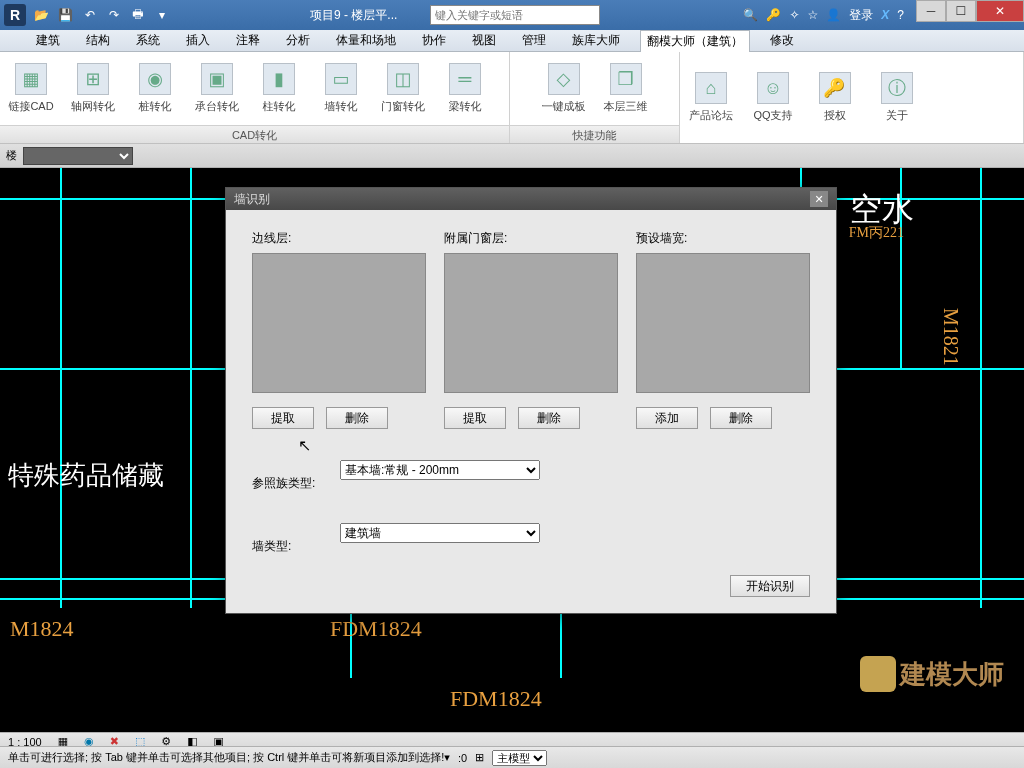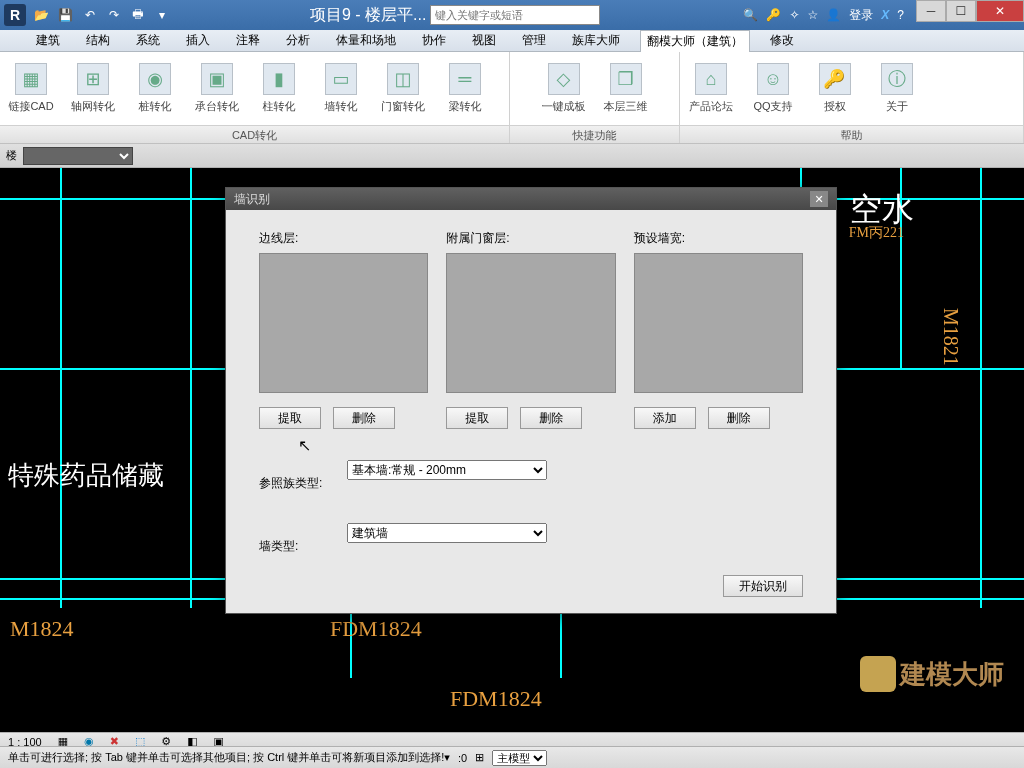--- a/index.html
+++ b/index.html
@@ -3,21 +3,21 @@
 <meta charset="utf-8">
 <style>
 * { box-sizing: border-box; margin: 0; padding: 0; font-family: "Microsoft YaHei", SimSun, sans-serif; }
 body { width: 1024px; height: 768px; overflow: hidden; background: #e8e8e8; position: relative; }
 
 
 .titlebar { height: 30px; background: linear-gradient(#4a7db8, #3a6da8); display: flex; align-items: center; padding: 0 4px; position: relative; }
 .app-icon { width: 22px; height: 22px; background: #1e3a5f; border-radius: 3px; margin-right: 6px; display: flex; align-items: center; justify-content: center; color: #fff; font-weight: bold; font-size: 14px; }
 .qat { display: flex; gap: 4px; }
 .qat-btn { width: 20px; height: 20px; display: flex; align-items: center; justify-content: center; color: #fff; font-size: 12px; }
-.title-text { position: absolute; left: 310px; color: #fff; font-size: 16px; }
+.title-text { position: absolute; left: 310px; color: #fff; font-size: 12px; }
 .search-box { position: absolute; left: 430px; width: 170px; height: 20px; background: #fff; border: 1px solid #888; font-size: 11px; padding: 0 4px; color: #888; }
 .title-right { position: absolute; right: 120px; display: flex; gap: 8px; align-items: center; color: #fff; font-size: 12px; }
 .win-controls { position: absolute; right: 0; top: 0; display: flex; }
 .win-btn { width: 30px; height: 22px; display: flex; align-items: center; justify-content: center; color: #333; background: #d8d8d8; border: 1px solid #aaa; font-size: 12px; }
 .win-btn.close { background: #c94040; color: #fff; width: 48px; }
 
 
 .menubar { height: 22px; background: linear-gradient(#e8eef5, #d8e0ea); display: flex; align-items: center; padding: 0 30px; gap: 14px; font-size: 12px; border-bottom: 1px solid #b0b8c0; }
 .menu-item { padding: 2px 6px; cursor: pointer; }
 .menu-item.active { background: #fff; border: 1px solid #b0b8c0; border-bottom: none; }
@@ -37,21 +37,21 @@
 
 .canvas { position: absolute; top: 168px; left: 0; right: 0; bottom: 36px; background: #000; overflow: hidden; }
 .cad-line { position: absolute; background: #0ff; }
 .cad-text { position: absolute; color: #fff; font-family: SimSun; }
 .cad-text.orange { color: #e8a040; }
 
 
 .dialog { position: absolute; left: 225px; top: 187px; width: 612px; background: #e8e8e8; border: 1px solid #555; box-shadow: 0 4px 16px rgba(0,0,0,.5); }
 .dlg-title { height: 22px; background: linear-gradient(#606060, #484848); color: #ddd; font-size: 12px; padding: 0 8px; display: flex; align-items: center; justify-content: space-between; }
 .dlg-close { width: 18px; height: 16px; background: #888; color: #fff; display: flex; align-items: center; justify-content: center; font-size: 11px; cursor: pointer; }
-.dlg-body { padding: 20px 33px 16px; }
+.dlg-body { padding: 20px 26px 16px; }
 .dlg-cols { display: flex; gap: 18px; }
 .dlg-col { flex: 1; display: flex; flex-direction: column; }
 .dlg-col-label { font-size: 12px; margin-bottom: 6px; }
 .dlg-list { height: 140px; background: #a8a8a8; border: 1px solid #888; }
 .dlg-col-btns { display: flex; gap: 12px; margin-top: 14px; justify-content: flex-start; }
 .dlg-btn { width: 62px; height: 22px; font-size: 12px; background: linear-gradient(#f8f8f8, #e0e0e0); border: 1px solid #999; cursor: pointer; }
 .dlg-row { display: flex; align-items: center; margin-top: 18px; gap: 16px; font-size: 12px; }
 .dlg-row label { width: 72px; margin-top: 28px; }
 .dlg-row select { width: 200px; height: 20px; font-size: 12px; }
 .dlg-footer { display: flex; justify-content: flex-end; margin-top: 20px; }
@@ -180,21 +180,20 @@
         </div>
       <div class="ribbon-btn">
           <div class="ico">🔑</div>
           <span>授权</span>
         </div>
       <div class="ribbon-btn">
           <div class="ico">ⓘ</div>
           <span>关于</span>
         </div>
     </div>
-    <div class="ribbon-group-label">帮助</div>
   </div>
 </div>
 
 <div class="subbar">
   <span>楼</span>
   <select><option></option></select>
 </div>
 
 <div class="canvas">
 

